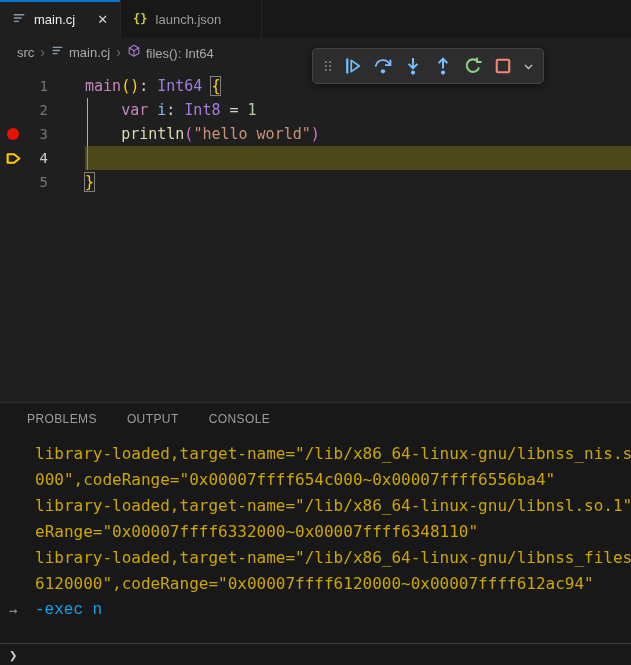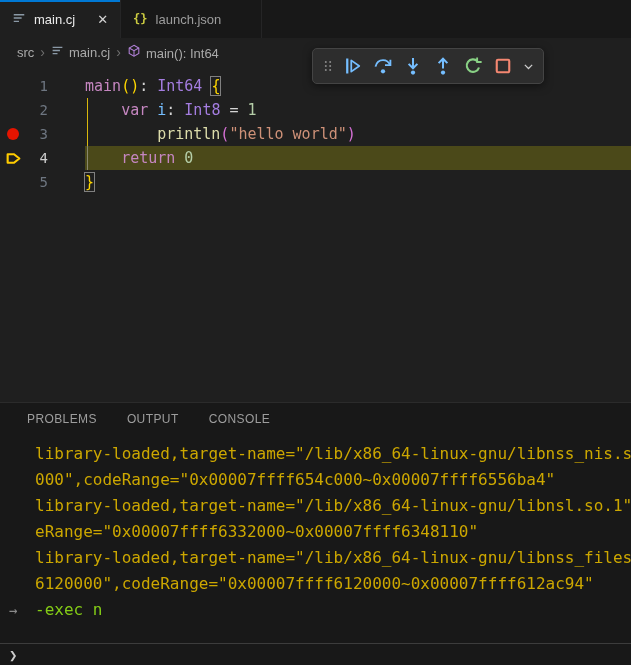--- a/index.html
+++ b/index.html
@@ -102,21 +102,21 @@
       <span>main.cj</span>
     </span>
     <span class="crumb-sep">›</span>
     <span class="crumb">
       <span>
         <svg width="14" height="14" viewBox="0 0 16 16" fill="none" stroke="#b180d7" stroke-width="1.2">
           <path d="M8 1.5 13.5 4.6v6.2L8 13.9 2.5 10.8V4.6z"></path>
             <path d="M2.5 4.6 8 7.7l5.5-3.1M8 7.7v6.2"></path>
         </svg>
       </span>
-      <span>main(): Int64</span>
+      <span>files(): Int64</span>
     </span>
   </div>
 
   <div class="dbg-toolbar">
     <div class="dbg-btn narrow">
       <svg width="14" height="16" viewBox="0 0 16 16" fill="#8b8b8b">
         <circle cx="5.5" cy="3.5" r="1.15"></circle>
           <circle cx="10.5" cy="3.5" r="1.15"></circle>
         <circle cx="5.5" cy="8" r="1.15"></circle>
           <circle cx="10.5" cy="8" r="1.15"></circle>
@@ -182,32 +182,31 @@
           <div class="gutter-num">2</div>
           <div class="gutter-pad"></div>
           <div class="code-text"><span style="color: rgb(212, 212, 212);">    </span><span style="color: rgb(197, 134, 192);">var</span><span style="color: rgb(212, 212, 212);"> </span><span style="color: rgb(117, 190, 255);">i</span><span style="color: rgb(212, 212, 212);">:</span><span style="color: rgb(212, 212, 212);"> </span><span style="color: rgb(164, 125, 224);">Int8</span><span style="color: rgb(212, 212, 212);"> = </span><span style="color: rgb(181, 206, 168);">1</span></div>
         </div>
         <div class="code-line">
           <div class="gutter-bp">
             <div class="bp-dot" style="background: rgb(229, 20, 0);"></div>
           </div>
           <div class="gutter-num">3</div>
           <div class="gutter-pad"></div>
-          <div class="code-text"><span style="color: rgb(212, 212, 212);">    </span><span style="color: rgb(220, 220, 170); margin-left: 36px;">println</span><span style="color: rgb(214, 112, 214);">(</span><span style="color: rgb(206, 145, 120);">"hello world"</span><span style="color: rgb(214, 112, 214);">)</span></div>
+          <div class="code-text"><span style="color: rgb(212, 212, 212);">    </span><span style="color: rgb(220, 220, 170);">println</span><span style="color: rgb(214, 112, 214);">(</span><span style="color: rgb(206, 145, 120);">"hello world"</span><span style="color: rgb(214, 112, 214);">)</span></div>
         </div>
         <div class="code-line">
           <div class="line-bg" style="background: rgb(75, 73, 25);"></div>
           <div class="gutter-bp">
             <svg width="17" height="17" viewBox="0 0 16 16">
               <path d="M2.5 4h6l5 4-5 4h-6z" fill="none" stroke="#ffcc00" stroke-width="2" stroke-linejoin="round"></path>
             </svg>
           </div>
           <div class="gutter-num" style="color: rgb(204, 204, 204);">4</div>
           <div class="gutter-pad"></div>
-          <div class="code-text"><span style="color: rgb(212, 212, 212);">    </span><span style="color: rgb(197, 134, 192);">return</span><span style="color: rgb(212, 212, 212);"> </span><span style="color: rgb(181, 206, 168);">0</span></div>
         </div>
         <div class="code-line">
           <div class="gutter-bp"></div>
           <div class="gutter-num">5</div>
           <div class="gutter-pad"></div>
           <div class="code-text"><span class="boxed" style="color: rgb(255, 215, 0);">}</span></div>
         </div>
       </div>
     <div class="guide" style="left:87px; top:32px; height:48px; background:#d9b80c;"></div>
     <div class="guide" style="left:87px; top:80px; height:24px; background:rgba(200,200,200,.5);"></div>
@@ -220,20 +219,20 @@
         <div class="panel-tab">CONSOLE</div>
       </div>
     <div class="console" id="console">
         <div class="console-row partial"><div class="console-gutter"></div></div>
         <div class="console-row"><div class="console-gutter"></div><div class="console-text" style="color: rgb(204, 167, 0);">library-loaded,target-name="/lib/x86_64-linux-gnu/libnss_nis.so</div></div>
         <div class="console-row"><div class="console-gutter"></div><div class="console-text" style="color: rgb(204, 167, 0);">000",codeRange="0x00007ffff654c000~0x00007ffff6556ba4"</div></div>
         <div class="console-row"><div class="console-gutter"></div><div class="console-text" style="color: rgb(204, 167, 0);">library-loaded,target-name="/lib/x86_64-linux-gnu/libnsl.so.1"</div></div>
         <div class="console-row"><div class="console-gutter"></div><div class="console-text" style="color: rgb(204, 167, 0);">eRange="0x00007ffff6332000~0x00007ffff6348110"</div></div>
         <div class="console-row"><div class="console-gutter"></div><div class="console-text" style="color: rgb(204, 167, 0);">library-loaded,target-name="/lib/x86_64-linux-gnu/libnss_files</div></div>
         <div class="console-row"><div class="console-gutter"></div><div class="console-text" style="color: rgb(204, 167, 0);">6120000",codeRange="0x00007ffff6120000~0x00007ffff612ac94"</div></div>
-        <div class="console-row"><div class="console-gutter">→</div><div class="console-text" style="color: #84cc16;">-exec n</div></div>
+        <div class="console-row"><div class="console-gutter">→</div><div class="console-text" style="color: #0ea5e9; font-family: Liberation Mono, monospace;">-exec n</div></div>
       </div>
     <div class="console-input">
       <span class="prompt">❯</span>
     </div>
   </div>
 
 </div>
 
 </body></html>

